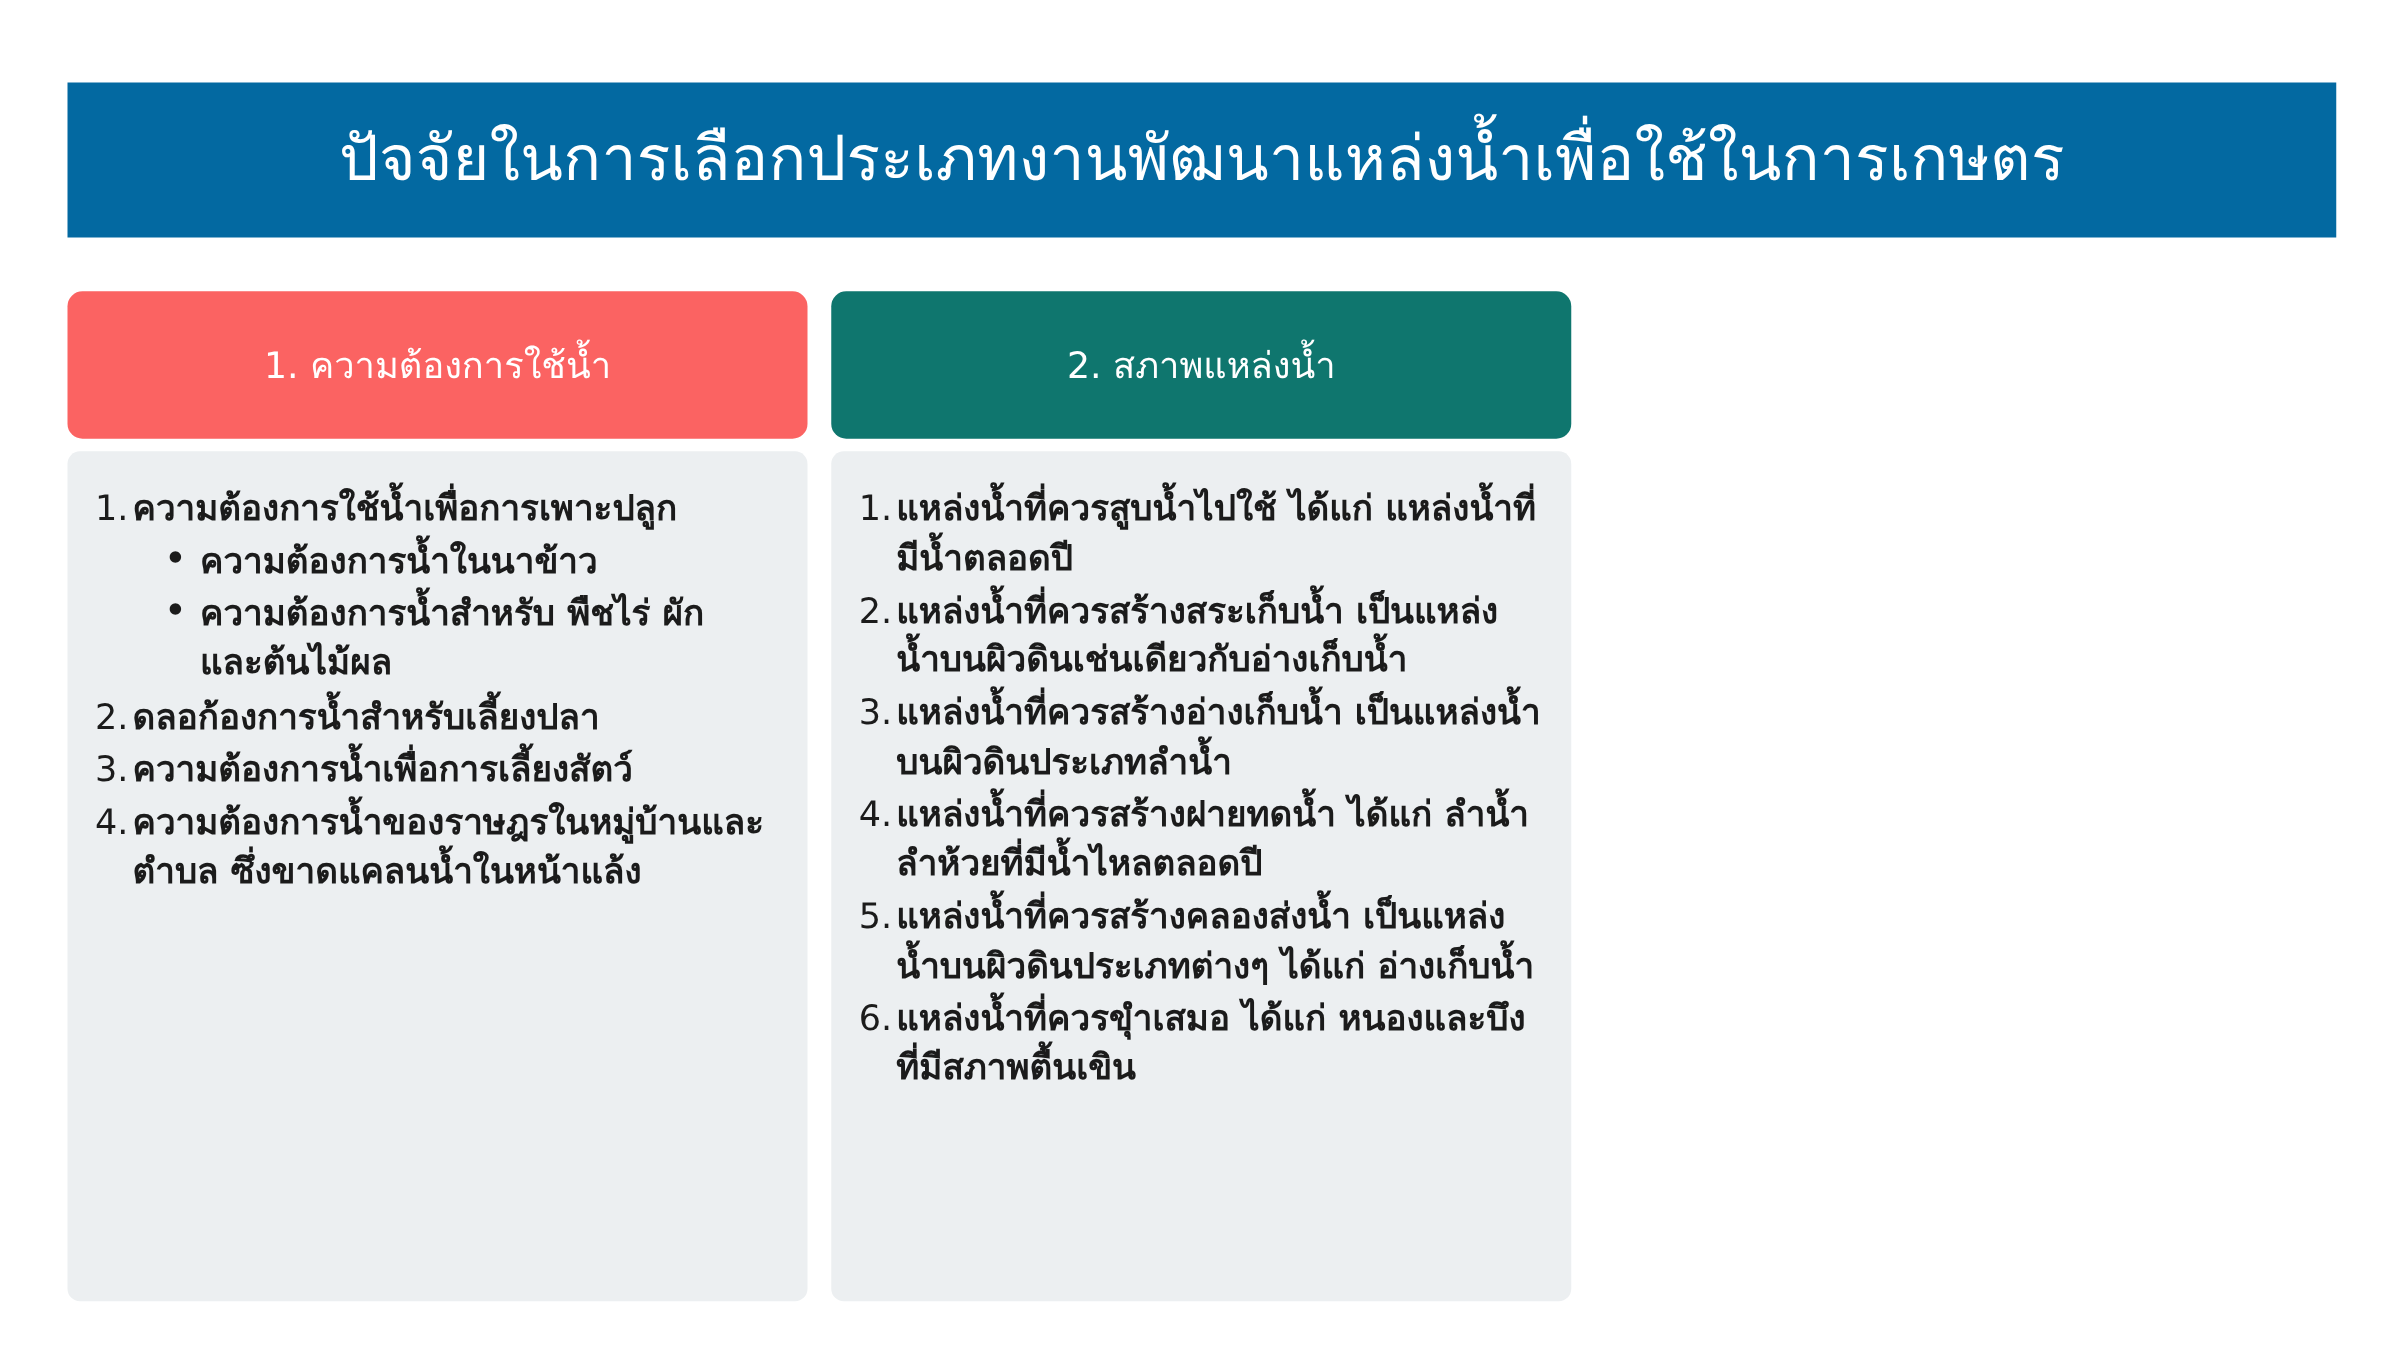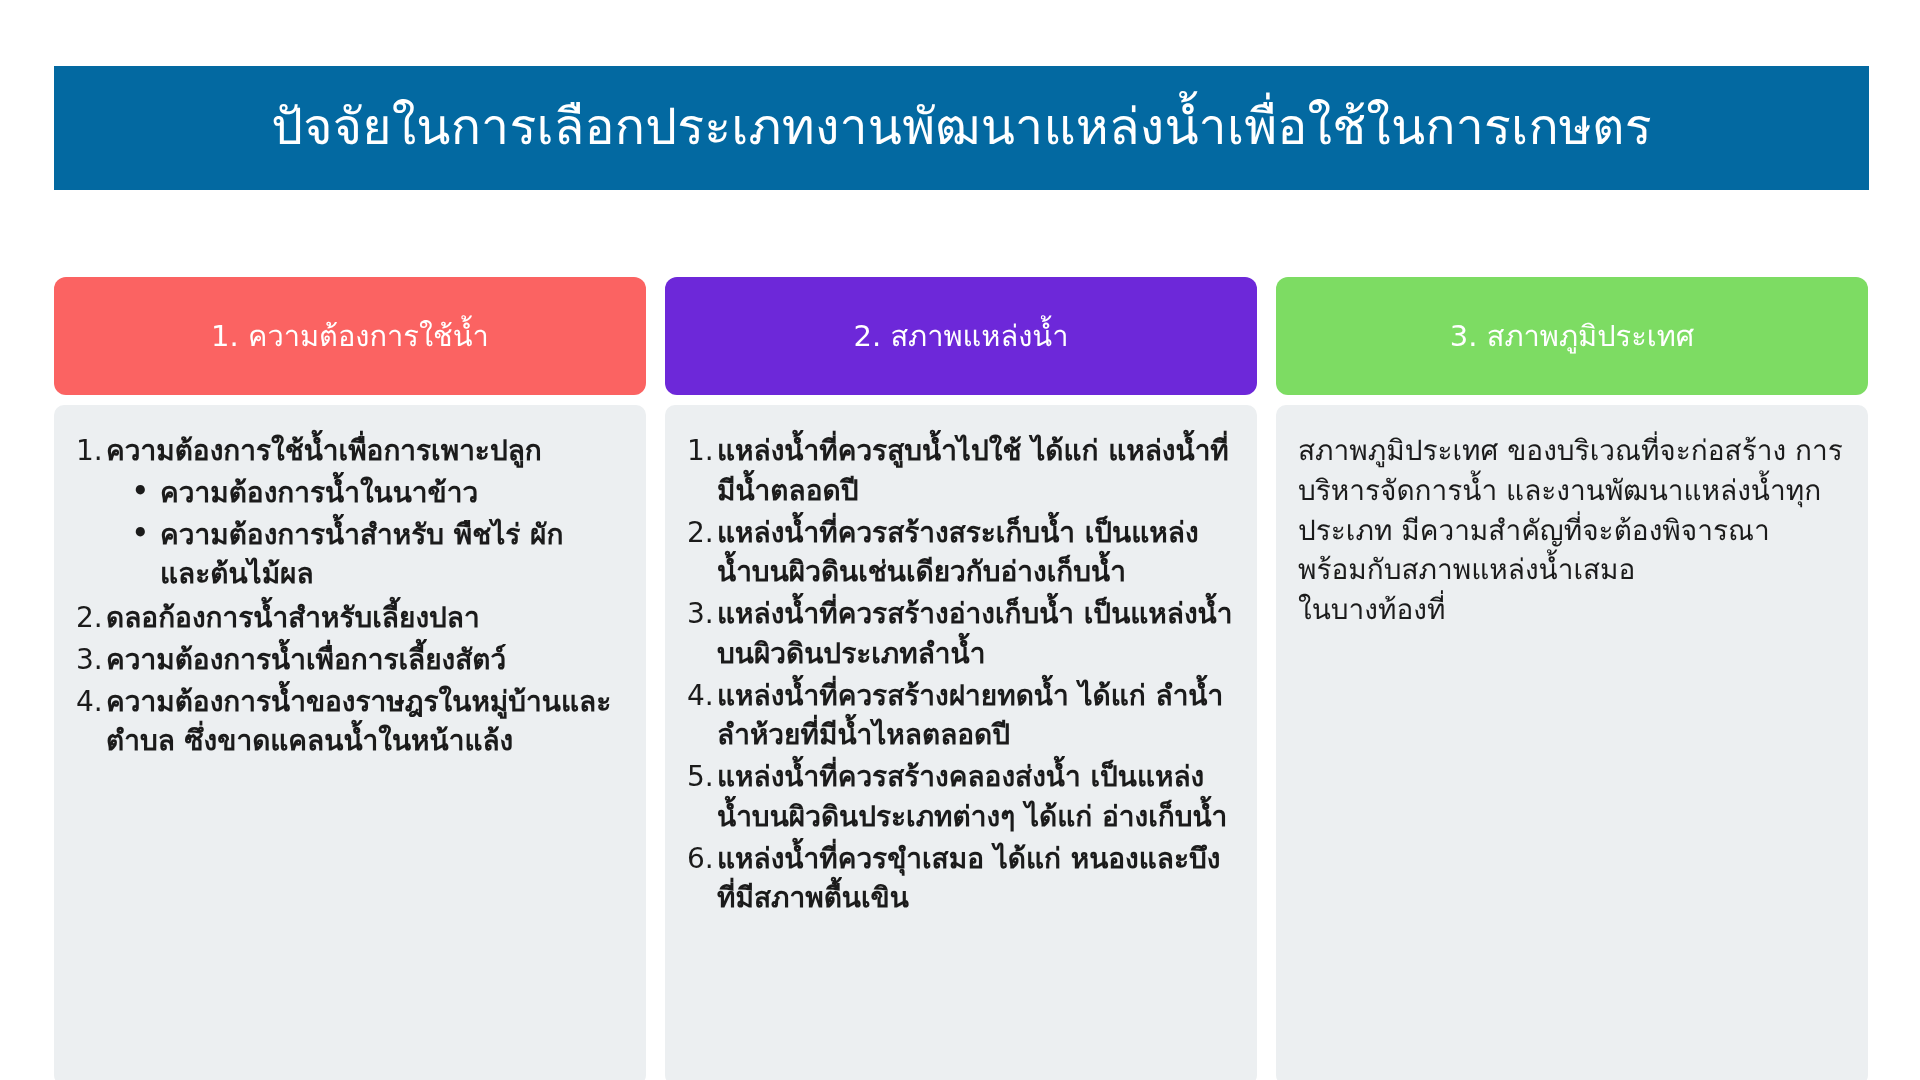--- a/index.html
+++ b/index.html
@@ -57,21 +57,20 @@
   }
 
   .col-header {
     height: 118px;
     border-radius: 12px;
     display: flex;
     align-items: center;
     justify-content: center;
     box-sizing: border-box;
     padding: 16px 14px;
-    margin-top: 44px;
   }
 
   .col-header-text {
     color: #ffffff;
     font-size: 29px;
     text-align: center;
     line-height: 1.2;
   }
 
   .col-body {
@@ -183,21 +182,21 @@
           </li>
           <li>
             <span class="num">4.</span>
             <span class="item-content">ความต้องการน้ำของราษฎรในหมู่บ้านและตำบล ซึ่งขาดแคลนน้ำในหน้าแล้ง</span>
           </li>
         </ol>
       </div>
     </div>
 
     <div class="column">
-      <div class="col-header" id="h2" style="background: #6d28d9;">
+      <div class="col-header" id="h2" style="background: #0f766e;">
         <span class="col-header-text">2. สภาพแหล่งน้ำ</span>
       </div>
       <div class="col-body tall-b">
         <ol class="numbered">
           <li>
             <span class="num">1.</span>
             <span class="item-content">แหล่งน้ำที่ควรสูบน้ำไปใช้ ได้แก่ แหล่งน้ำที่มีน้ำตลอดปี</span>
           </li>
           <li>
             <span class="num">2.</span>
@@ -216,24 +215,15 @@
             <span class="item-content">แหล่งน้ำที่ควรสร้างคลองส่งน้ำ เป็นแหล่งน้ำบนผิวดินประเภทต่างๆ ได้แก่ อ่างเก็บน้ำ</span>
           </li>
           <li>
             <span class="num">6.</span>
             <span class="item-content">แหล่งน้ำที่ควรขุำเสมอ ได้แก่ หนองและบึง ที่มีสภาพตื้นเขิน</span>
           </li>
         </ol>
       </div>
     </div>
 
-    <div class="column">
-      <div class="col-header" id="h3" style="background: rgb(125, 220, 99);">
-        <span class="col-header-text">3. สภาพภูมิประเทศ</span>
-      </div>
-      <div class="col-body tall-c">
-        <p class="plain-para">สภาพภูมิประเทศ ของบริเวณที่จะก่อสร้าง การบริหารจัดการน้ำ และงานพัฒนาแหล่งน้ำทุกประเภท มีความสำคัญที่จะต้องพิจารณา พร้อมกับสภาพแหล่งน้ำเสมอ
-ในบางท้องที่</p>
-      </div>
-    </div>
 
   </div>
 </div>
 
 </body></html>

